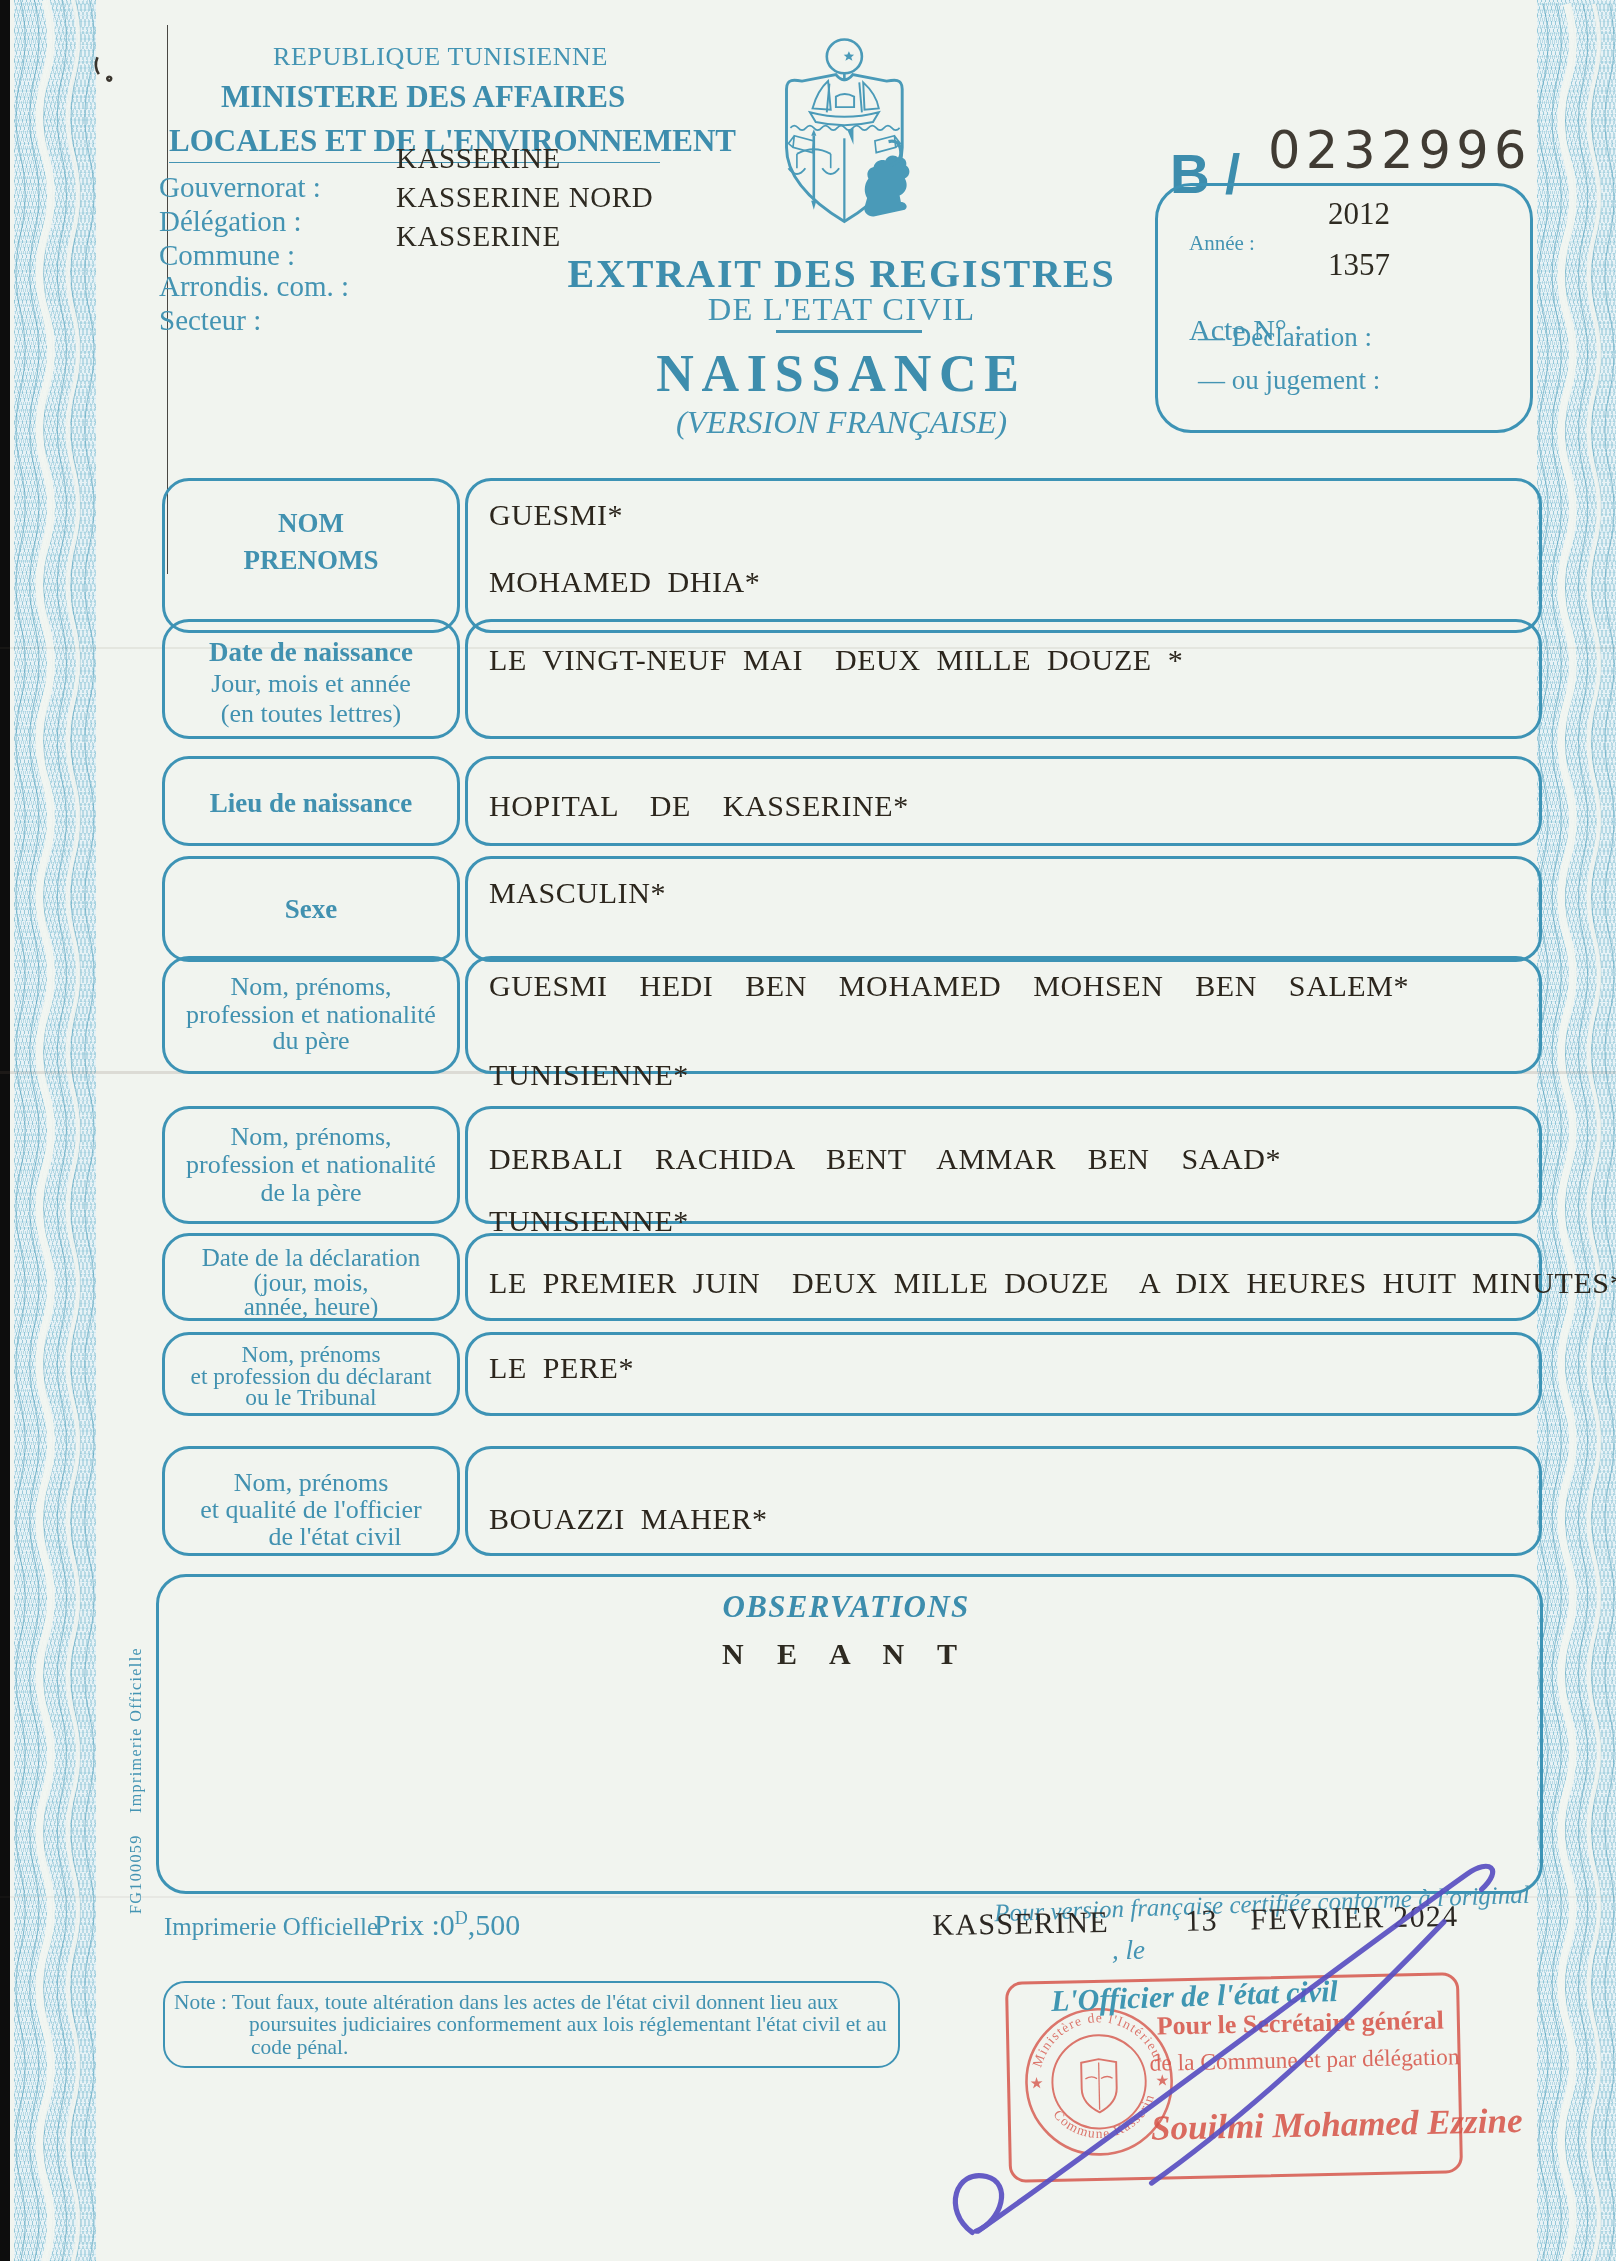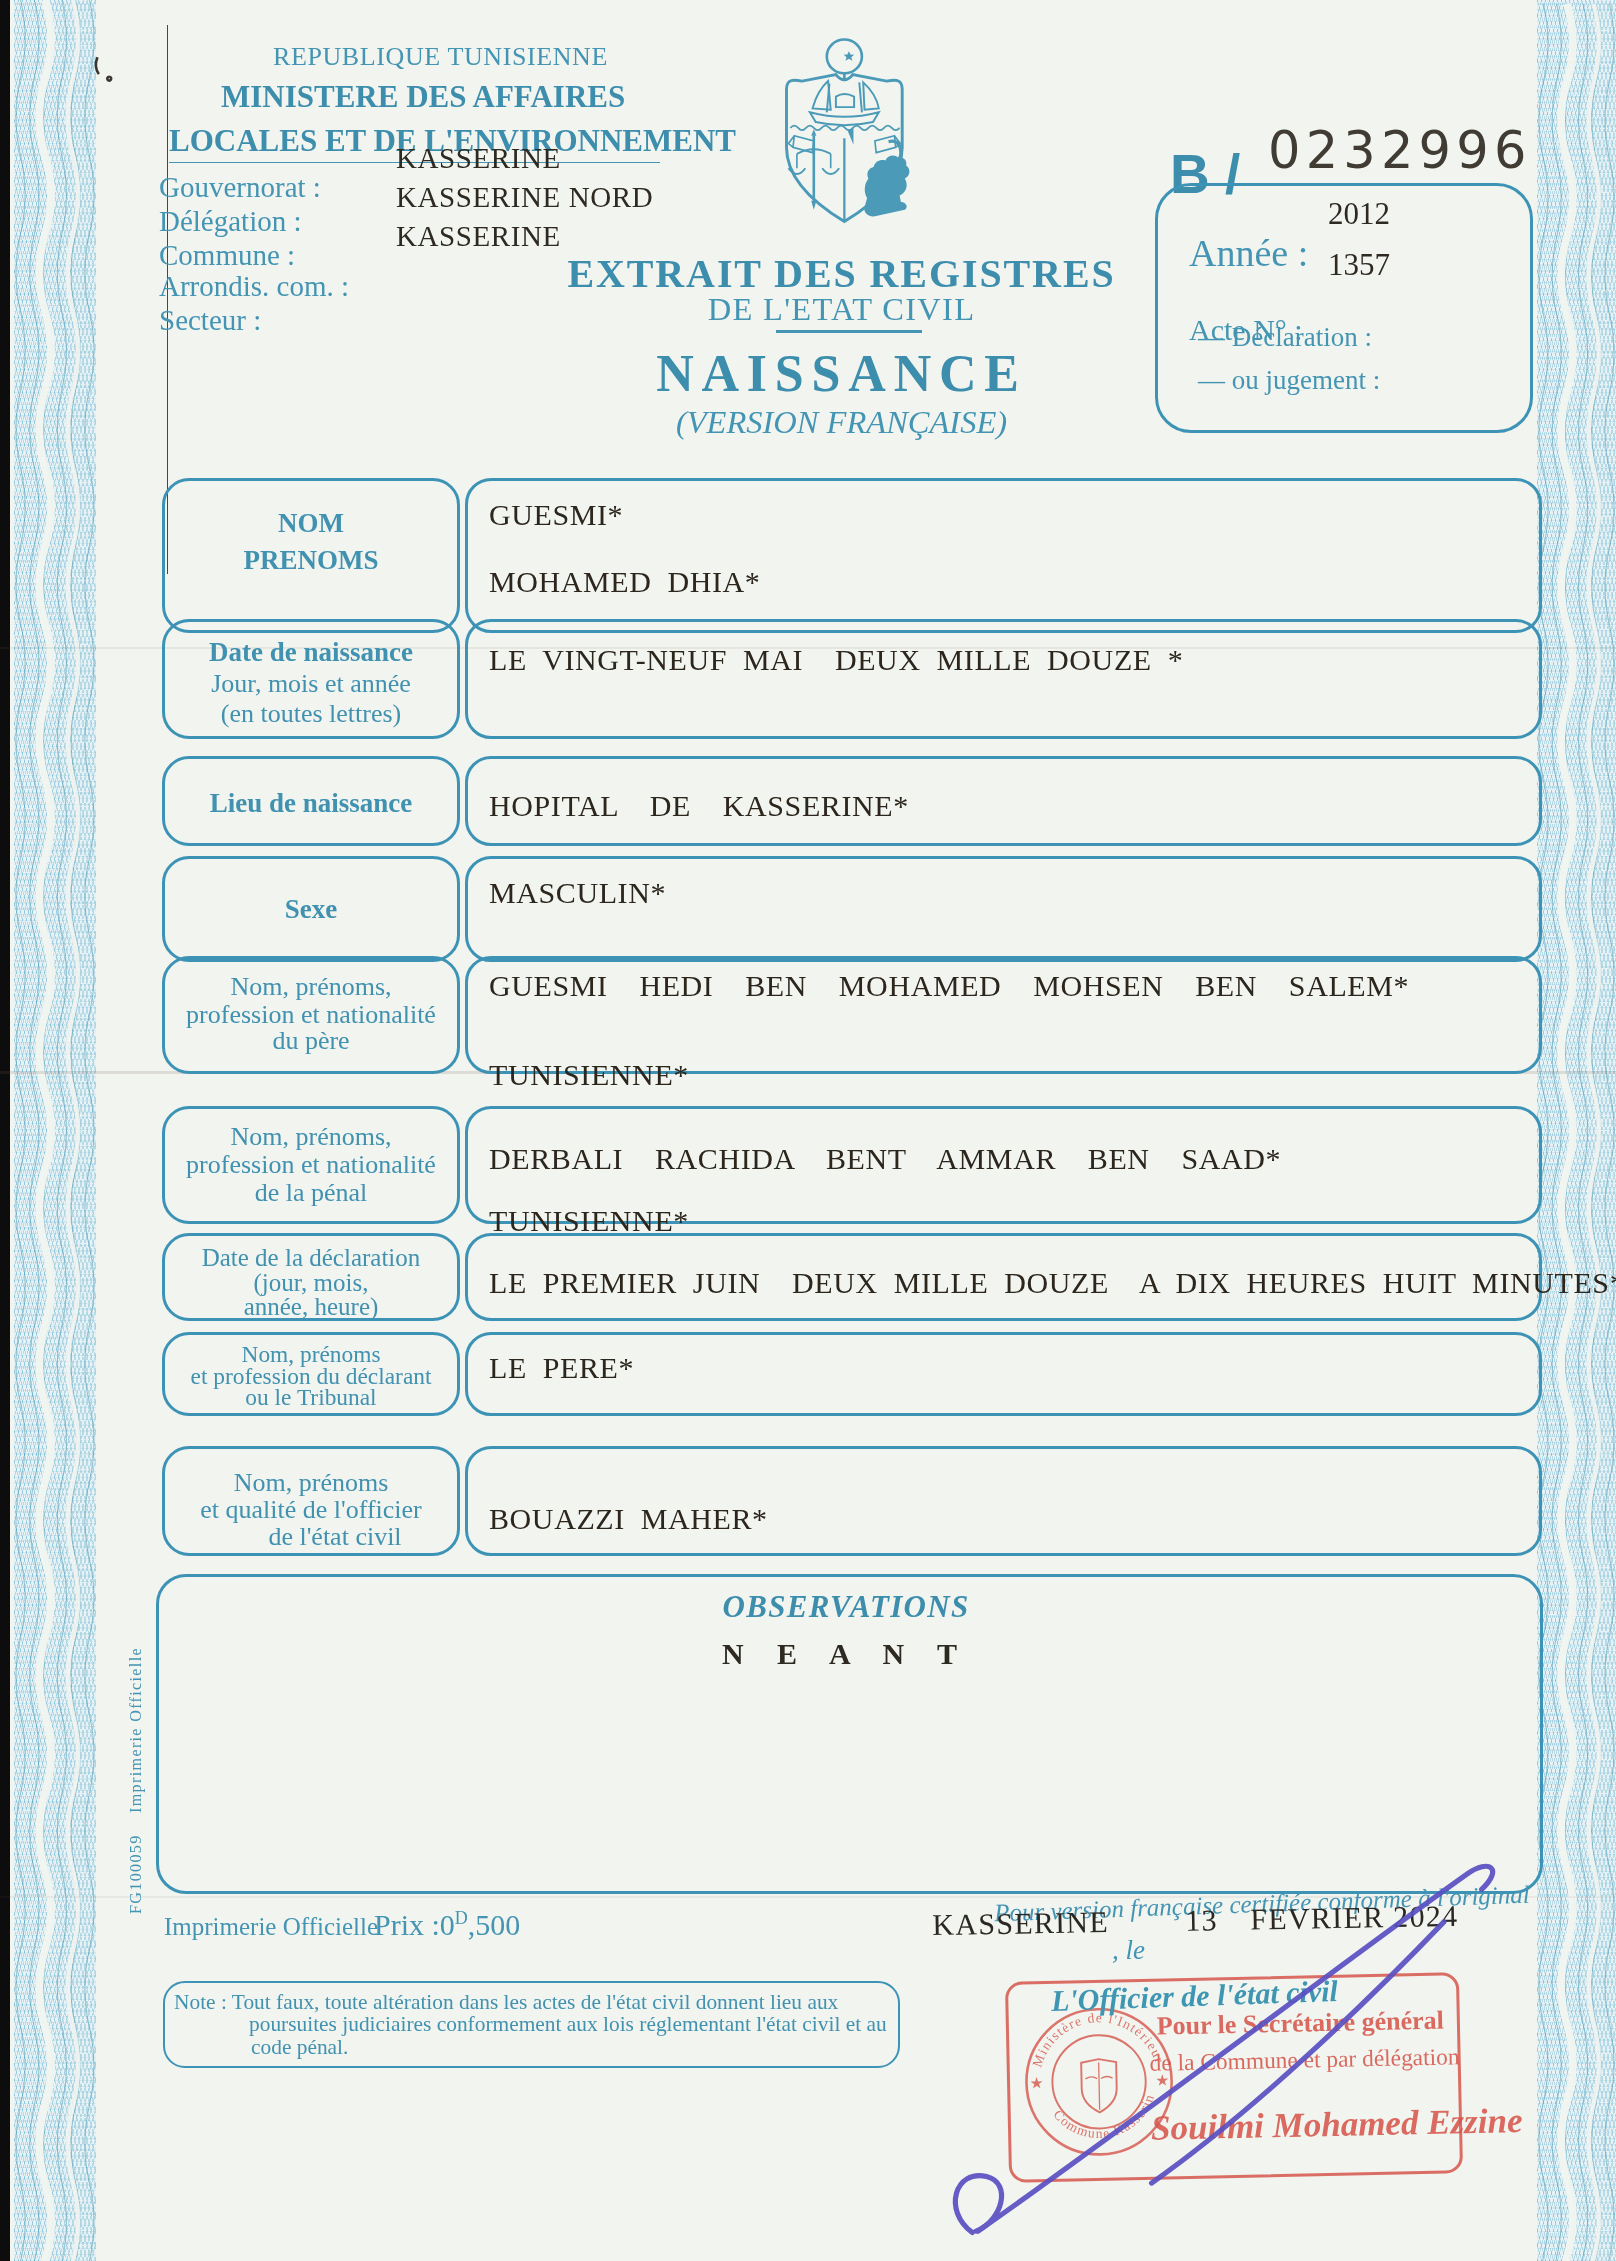--- a/index.html
+++ b/index.html
@@ -129,21 +129,21 @@
       <path d="M130 268 l4 -14 c-6 -10 -4 -22 2 -30 c-4 -8 0 -16 8 -18 c2 -8 10 -12 18 -10 c4 -8 14 -10 20 -4 c8 -2 14 4 12 12 c8 6 6 16 -2 20 c6 10 2 22 -8 26 l2 10 c8 0 12 8 6 12 l-46 10 c-10 2 -18 -6 -16 -14 Z" fill="#4a9ab8" stroke="none"></path>
       <path d="M170 204 q20 -8 15 -27 q-3 -13 -18 -10" stroke-width="5"></path>
     </g>
   </svg>
 
   <div class="t tealb" style="left:1170px;top:142px;font-size:55px;font-family:'Liberation Sans',sans-serif;">B /</div>
   <div class="t" style="left:1268px;top:121px;font-size:51px;color:#403b33;font-family:'DejaVu Sans',sans-serif;letter-spacing:5.2px;">0232996</div>
 
   <div id="actbox">
     <span class="t ink" style="left:146px;top:10.4px;width:110px;text-align:center;font-size:31px;">2012</span>
-    <span class="t teal" style="left:31px;top:45px;font-size:38px;">Année :</span>
+    <span class="t teal" style="left:31px;top:45px;font-size:21px;">Année :</span>
     <span class="t ink" style="left:146px;top:61px;width:110px;text-align:center;font-size:31px;">1357</span>
     <span class="t teal" style="left:31px;top:95px;font-size:30px;margin-top:32px;">Acte N° :</span>
     <span class="t teal" style="left:40px;top:136px;font-size:27px;">— Déclaration :</span>
     <span class="t teal" style="left:40px;top:179px;font-size:27px;">— ou jugement :</span>
   </div>
 
   <div class="t tealb hdr-center" style="left:520px;top:250px;width:643px;font-size:40px;letter-spacing:1.9px;">EXTRAIT DES REGISTRES</div>
   <div class="t teal hdr-center" style="left:520px;top:291px;width:643px;font-size:32.5px;letter-spacing:1.3px;">DE L'ETAT CIVIL</div>
   <div style="position:absolute;left:776px;top:330px;width:146px;height:2.6px;background:#4494b3;"></div>
   <div class="t tealb hdr-center" style="left:520px;top:344px;width:643px;font-size:52px;letter-spacing:7.8px;">NAISSANCE</div>
@@ -198,21 +198,21 @@
     <div class="valbox">
       <span class="vline" style="top:10.4px;">GUESMI  HEDI  BEN  MOHAMED  MOHSEN  BEN  SALEM*</span>
       <span class="vline" style="top:99px;">TUNISIENNE*</span>
     </div>
   </div>
 
   <div class="row" style="top:1106px;height:118px;">
     <div class="lblbox">
       <span class="lline" style="top:14.3px;">Nom, prénoms,</span>
       <span class="lline" style="top:42px;">profession et nationalité</span>
-      <span class="lline" style="top:70px;">de la pénal</span>
+      <span class="lline" style="top:70px;">de la père</span>
     </div>
     <div class="valbox">
       <span class="vline" style="top:32.5px;">DERBALI  RACHIDA  BENT  AMMAR  BEN  SAAD*</span>
       <span class="vline" style="top:95px;">TUNISIENNE*</span>
     </div>
   </div>
 
   <div class="row" style="top:1233px;height:88px;">
     <div class="lblbox">
       <span class="lline" style="top:8.4px;font-size:25px;">Date de la déclaration</span>

